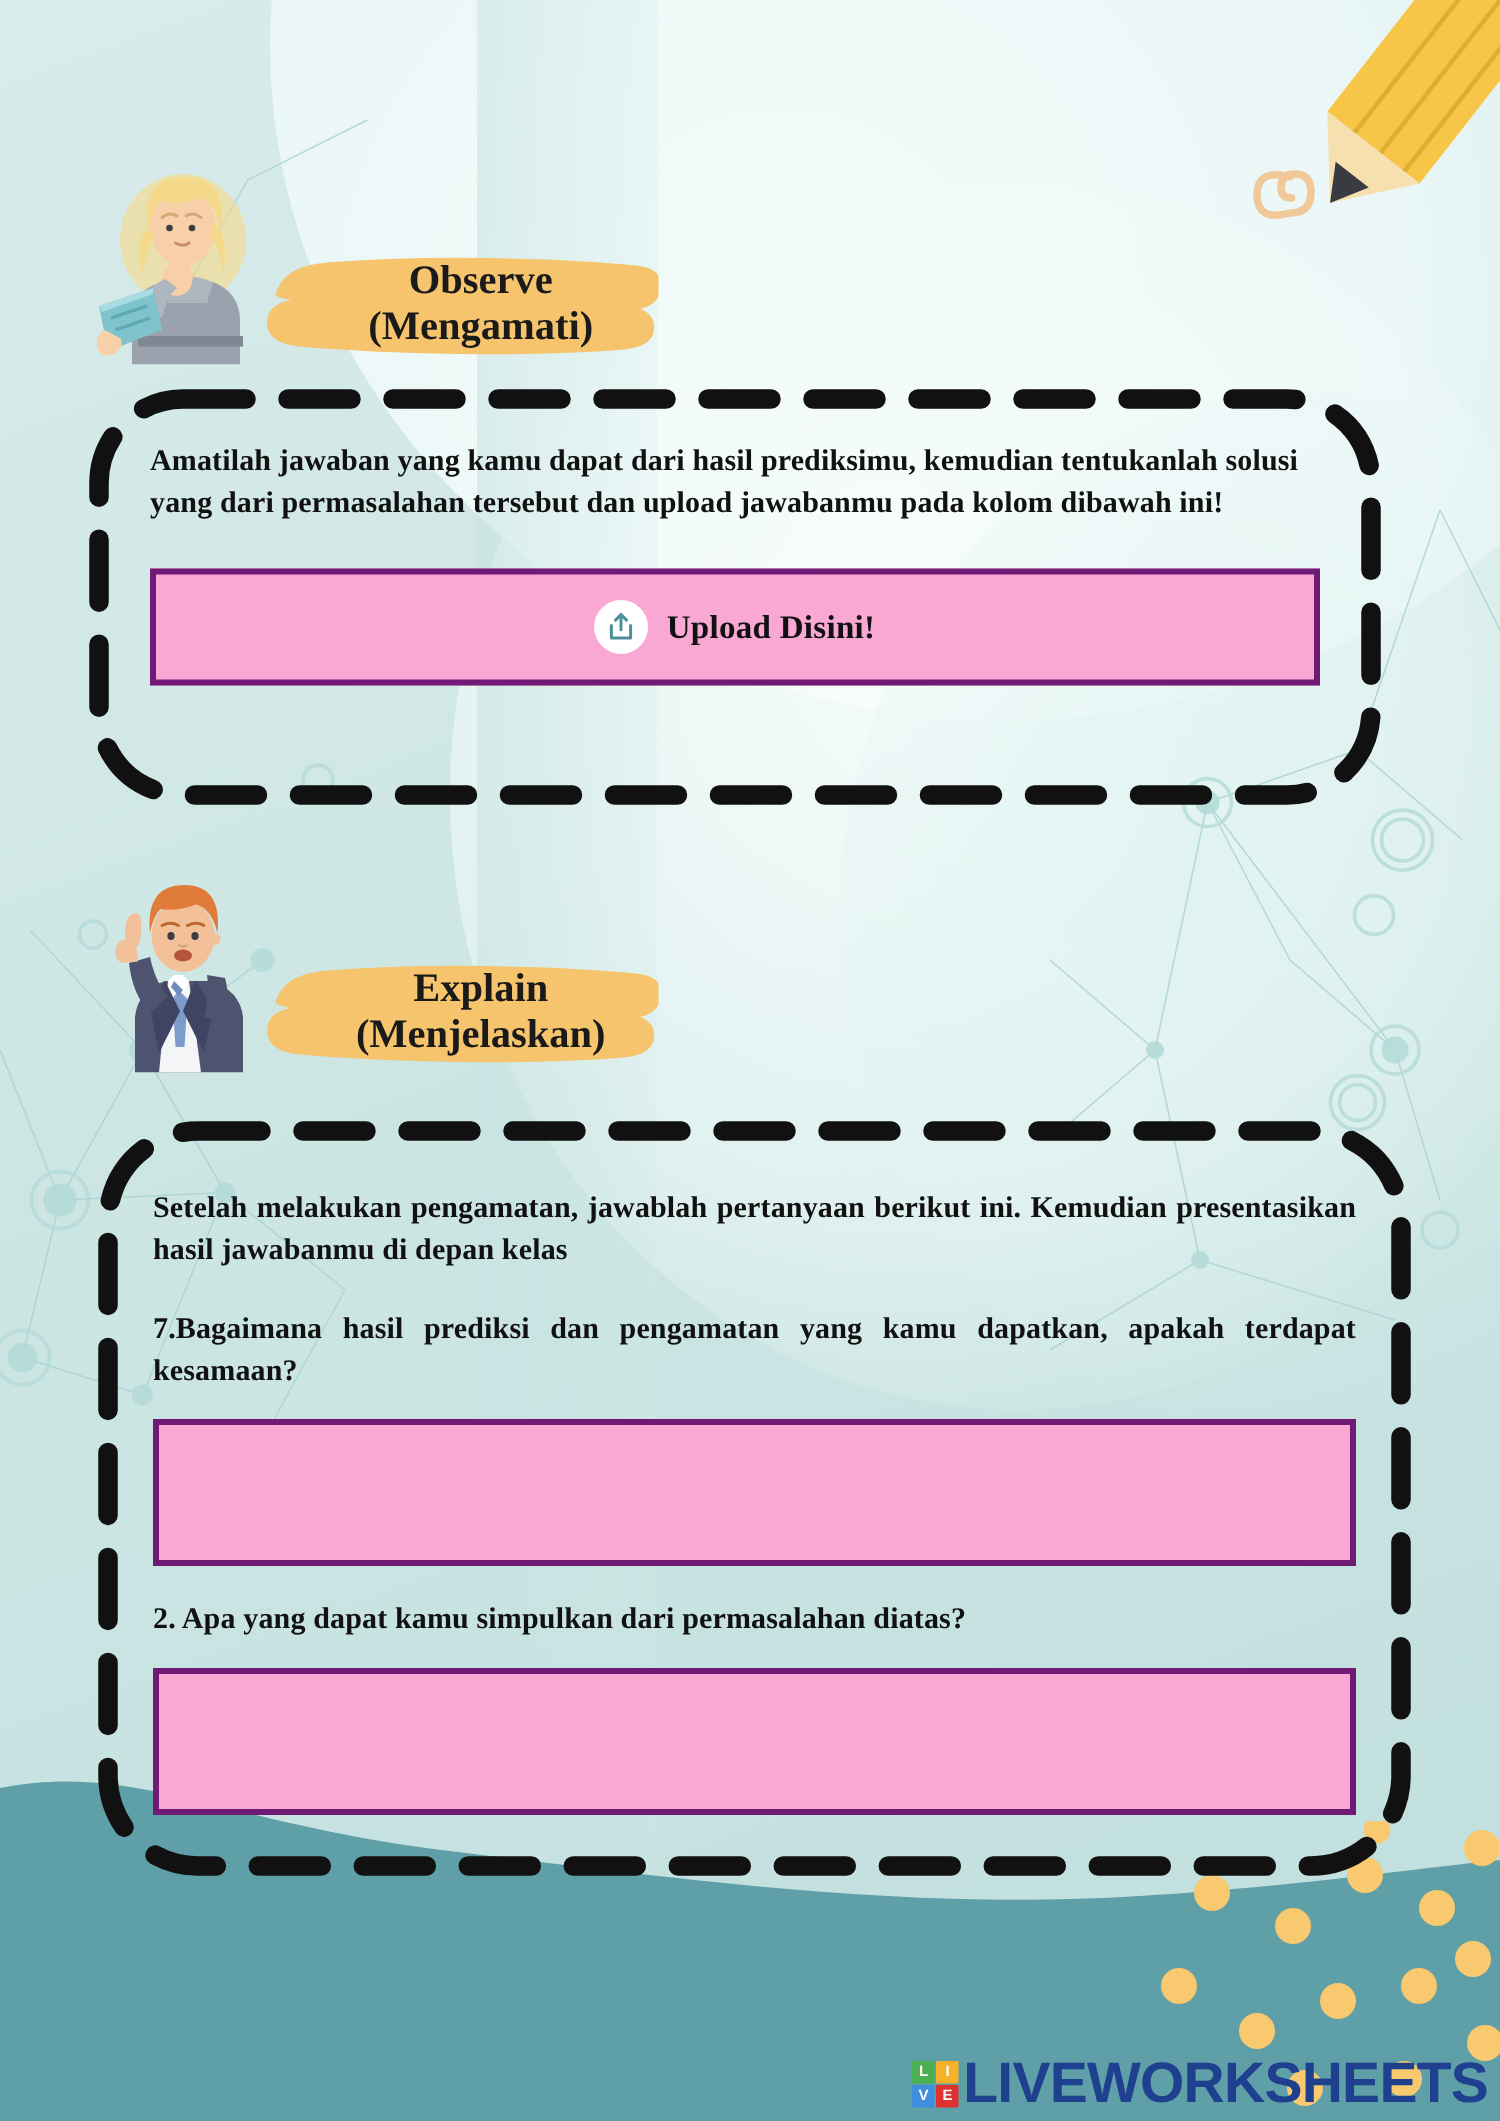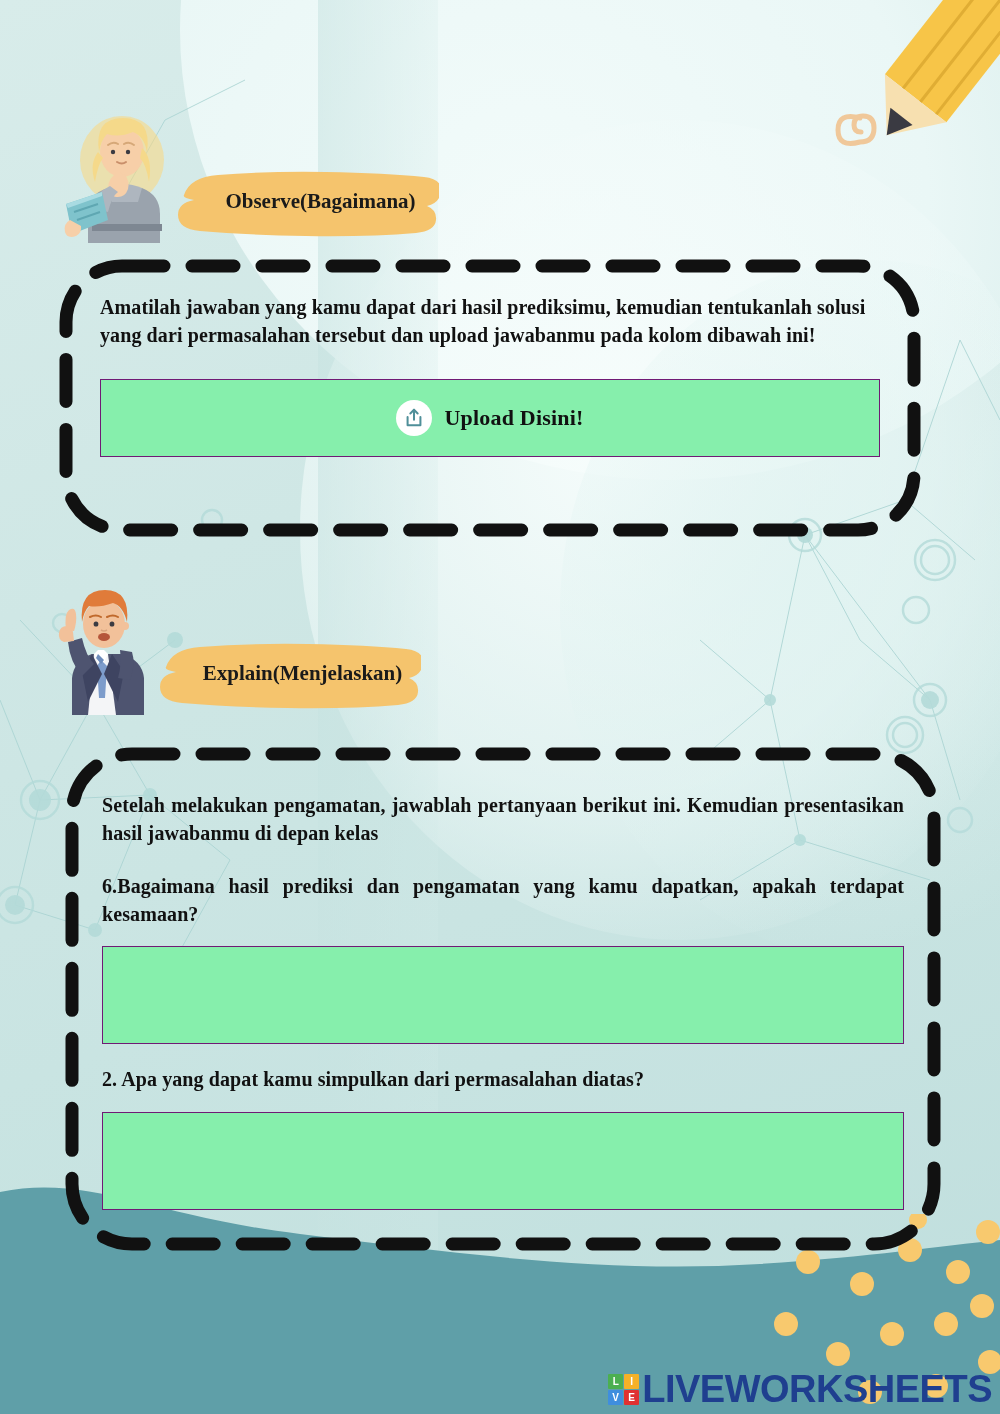--- a/index.html
+++ b/index.html
@@ -97,25 +97,25 @@
     margin-bottom: 6px;
     width: 265px;
     height: 70px;
     z-index: 2;
   }
   .head-blob svg { position: absolute; inset: 0; }
   .head-label {
     position: absolute;
     inset: 0;
     display: flex;
-    flex-direction: row;
+    flex-direction: column;
     justify-content: center;
     align-items: center;
     font-weight: bold;
-    font-size: 21px;
+    font-size: 27px;
     color: #1a1a1a;
     line-height: 1.14;
     text-align: center;
     padding-left: 28px;
     box-sizing: border-box;
   }
 
   
   .dash-card {
     position: absolute;
@@ -139,22 +139,22 @@
     font-weight: bold;
     color: #111;
     line-height: 1.38;
     margin: 0;
     letter-spacing: 0.1px;
   }
   .body-text.justify { text-align: justify; }
 
   
   .teal-field {
-    background: #86efac;
-    border: 1px solid #701a75;
+    background: #f9a8d4;
+    border: 4px solid #701a75;
     box-sizing: border-box;
   }
   .upload-btn {
     display: flex;
     align-items: center;
     justify-content: center;
     gap: 12px;
     height: 78px;
     cursor: pointer;
   }
@@ -325,21 +325,21 @@
       <path d="M12 104 L36 96 M15 112 L38 104" stroke="#5fa7b2" stroke-width="2"></path>
 
       <path d="M8 112 q-7 4 -5 12 q2 7 11 4 q6 -3 5 -10 Z" fill="#f7cfa8"></path>
     </svg>
     <div class="head-blob">
       <svg viewBox="0 0 265 70" preserveAspectRatio="none">
         <path d="M10 28 q6 -18 34 -20 q50 -4 108 -3 q60 1 98 5 q18 2 17 14 q-1 12 -14 15 q10 4 9 14 q-1 11 -20 13 q-48 4 -110 3 q-62 -1 -106 -5 q-22 -2 -22 -16 q0 -12 16 -15 q-12 -2 -10 -5 Z" fill="#f5c46d"></path>
       </svg>
       <div class="head-label">
         <span>Observe</span>
-        <span>(Bagaimana)</span>
+        <span>(Mengamati)</span>
       </div>
     </div>
   </div>
 
   <div class="dash-card" style="left:52px; top:252px; width:876px; height:292px;">
     <svg class="dash-svg" viewBox="0 0 876 292" preserveAspectRatio="none">
       <rect x="14" y="14" width="848" height="264" rx="56" ry="56" fill="none" stroke="#111111" stroke-width="13" stroke-linecap="round" stroke-dasharray="42 28"></rect>
     </svg>
     <div class="card-inner">
       <p class="body-text">Amatilah jawaban yang kamu dapat dari hasil prediksimu, kemudian tentukanlah solusi yang dari permasalahan tersebut dan upload jawabanmu pada kolom dibawah ini!</p>
@@ -350,21 +350,21 @@
             <path d="M12 3 L12 14"></path>
             <path d="M8 7 L12 3 L16 7"></path>
             <path d="M5 11 L5 20 L19 20 L19 11"></path>
           </svg>
         </span>
         <span class="upload-label">Upload Disini!</span>
       </div>
     </div>
   </div>
 
-  <div class="section-head" style="left:44px; top:580px;">
+  <div class="section-head" style="left:62px; top:580px;">
     <svg class="head-figure" viewBox="0 0 120 135">
 
       <path d="M28 135 L28 98 q2 -18 20 -24 l30 0 q20 6 22 24 l0 37 Z" fill="#4e5470"></path>
 
       <path d="M50 74 L64 74 L72 135 L44 135 Z" fill="#f4f5f7"></path>
       <path d="M50 74 L57 88 L64 74 L60 70 L54 70 Z" fill="#ffffff"></path>
 
       <path d="M57 80 L63 86 L61 118 L55 118 L53 86 Z" fill="#7d9ccb"></path>
       <path d="M54 74 L60 80 L57 84 L52 78 Z" fill="#6d8cbb"></path>
 
@@ -402,21 +402,21 @@
   </div>
 
   <div class="dash-card" style="left:58px; top:740px; width:890px; height:518px;">
     <svg class="dash-svg" viewBox="0 0 890 518" preserveAspectRatio="none">
       <rect x="14" y="14" width="862" height="490" rx="60" ry="60" fill="none" stroke="#111111" stroke-width="13" stroke-linecap="round" stroke-dasharray="42 28"></rect>
     </svg>
     <div class="card-inner" style="padding:52px 44px 0 44px;">
       <p class="body-text justify">Setelah melakukan pengamatan, jawablah pertanyaan berikut ini. Kemudian presentasikan hasil jawabanmu di depan kelas</p>
 
       <div class="q-gap"></div>
-      <p class="body-text justify">6.Bagaimana hasil prediksi dan pengamatan yang kamu dapatkan, apakah terdapat kesamaan?</p>
+      <p class="body-text justify">7.Bagaimana hasil prediksi dan pengamatan yang kamu dapatkan, apakah terdapat kesamaan?</p>
       <div style="height:18px"></div>
       <div class="teal-field answer-box" title=""></div>
 
       <div style="height:22px"></div>
       <p class="body-text">2. Apa yang dapat kamu simpulkan dari permasalahan diatas?</p>
       <div style="height:18px"></div>
       <div class="teal-field answer-box" title=""></div>
     </div>
   </div>
 

